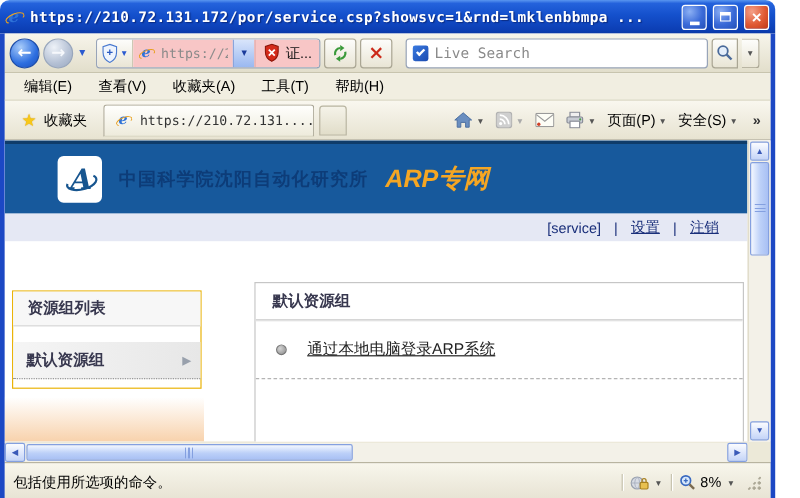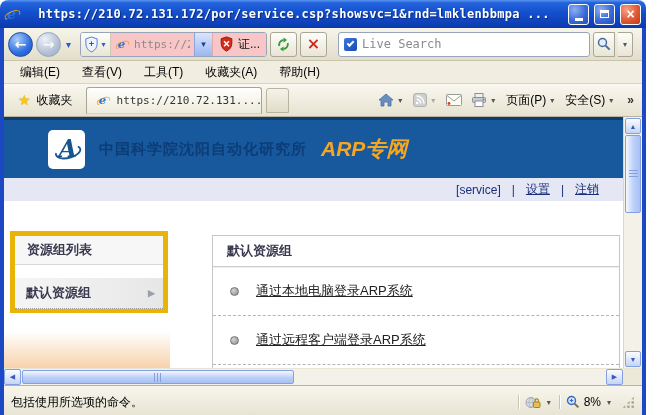--- a/index.html
+++ b/index.html
@@ -4,21 +4,21 @@
 <style>
   * { box-sizing: border-box; margin: 0; padding: 0; }
   html,body { width:667px; height:415px; background:#fff; font-family:"Liberation Sans",sans-serif; overflow:hidden; }
   .window { position:absolute; left:0; top:0; width:646px; height:413px; }
 
   
   .titlebar { height:28px; border-radius:8px 8px 0 0;
     background:linear-gradient(180deg,#5a96f0 0%,#2462dc 10%,#1450cc 45%,#0c3eb4 90%,#0a38a4 100%);
     display:flex; align-items:center; padding:0 5px; gap:5px; }
   .titlebar-title { flex:1; color:#fff; font:bold 12px "DejaVu Sans Mono",monospace; letter-spacing:.3px;
-    white-space:nowrap; overflow:hidden; text-shadow:1px 1px 1px #0a2a80;text-align:center; }
+    white-space:nowrap; overflow:hidden; text-shadow:1px 1px 1px #0a2a80; }
   .tb-btn { width:21px; height:21px; border:1px solid #fff; border-radius:3px; display:flex;
     align-items:center; justify-content:center; color:#fff; }
   .tb-blue { background:radial-gradient(circle at 30% 25%,#8cb0f4,#3a6ad8 55%,#2450b8); }
   .tb-red  { background:radial-gradient(circle at 30% 25%,#f4a088,#e05a34 55%,#c03818); font:bold 14px "Liberation Sans",sans-serif; }
   .glyph-min { width:8px; height:3px; background:#fff; margin-top:10px; }
   .glyph-max { width:9px; height:8px; border:1px solid #fff; border-top-width:3px; }
 
   
   .window-body { border-left:4px solid #1c48c4; border-right:4px solid #1c48c4; }
   .window-bottom { height:5px; background:#1c48c4; border-radius:0 0 4px 4px; }
@@ -89,21 +89,21 @@
   .page { flex:1; position:relative; overflow:hidden; }
   .site-header { position:absolute; top:0; left:0; right:0; height:61px; border-top:3px solid #0f3c6a;
     background:#17599c; display:flex; align-items:center; padding-left:44px; gap:14px; }
   .logo { width:37px; height:39px; background:#fff; border-radius:5px; display:flex; align-items:center; justify-content:center; }
   .site-name { font-size:15px; font-weight:bold; color:#0d3c78; letter-spacing:1px; }
   .site-suffix { font-size:21px; font-weight:bold; font-style:italic; color:#f5a623; }
   .userbar { position:absolute; top:61px; left:0; right:0; height:23px; background:#e5e8f4;
     display:flex; align-items:center; justify-content:flex-end; gap:11px; padding-right:24px;
     font-size:12px; color:#1a2f7a; }
   .userbar a { color:#1a2f7a; text-decoration:underline; cursor:pointer; }
-  .left-panel { position:absolute; top:114px; left:6px; width:158px; height:82px; border:5px solid #eab308; background:#fff; }
+  .left-panel { position:absolute; top:125px; left:6px; width:158px; height:82px; border:1px solid #eab308; background:#fff; }
   .lp-header { height:29px; display:flex; align-items:center; padding-left:12px; font-weight:bold; font-size:13px;
     color:#38384f; background:#f7f7f7; border-bottom:1px solid #d8d8d8; }
   .lp-item { margin-top:13px; height:31px; display:flex; align-items:center; padding:0 8px 0 11px; font-weight:bold;
     font-size:13px; color:#38384f; background:linear-gradient(90deg,#f5f5f5,#e7e7e7); border-bottom:1px dotted #999; cursor:pointer; }
   .lp-arrow { margin-left:auto; font-size:9px; color:#98a0ac; }
   .peach { position:absolute; top:214px; left:0; width:166px; bottom:0; background:linear-gradient(#ffffff,#f8d2ac); }
   .right-panel { position:absolute; top:118px; left:208px; right:3px; bottom:-2px; border:1px solid #c6c6c6;
     background:#fff; overflow:hidden; }
   .rp-header { height:31px; display:flex; align-items:center; padding-left:14px; font-weight:bold; font-size:13px;
     color:#38384f; border-bottom:1px solid #ccc; box-shadow:0 1px 0 #efefef; }
@@ -217,22 +217,22 @@
         </svg>
       </span>
       <span class="search-drop">
           <span class="mini-drop" style="font-size:8px;color:#555">▾</span>
         </span>
     </div>
 
     <div class="menurow">
       <span class="menu-item">编辑(E)</span>
       <span class="menu-item">查看(V)</span>
+      <span class="menu-item">收藏夹(A)</span>
       <span class="menu-item">工具(T)</span>
-      <span class="menu-item">收藏夹(A)</span>
       <span class="menu-item">帮助(H)</span>
     </div>
 
     <div class="favrow">
       <span class="fav-btn">
         <span class="star">★</span>
         <span>收藏夹</span>
       </span>
       <span class="tab">
         <span class="ie-icon" style="transform:scale(.85)">
@@ -317,24 +317,20 @@
           </div>
         </div>
 
         <div class="peach"></div>
 
         <div class="right-panel">
           <div class="rp-header">默认资源组</div>
           <div class="rp-item">
             <span class="bullet"></span>
             <a>通过本地电脑登录ARP系统</a>
-          </div>
-          <div class="rp-item">
-            <span class="bullet"></span>
-            <a>通过远程客户端登录ARP系统</a>
           </div>
         </div>
       </div>
 
       <div class="vscroll">
         <span class="sc-btn up">▲</span>
         <span class="vthumb">
             <i></i>
           </span>
         <span class="sc-btn down">▼</span>

